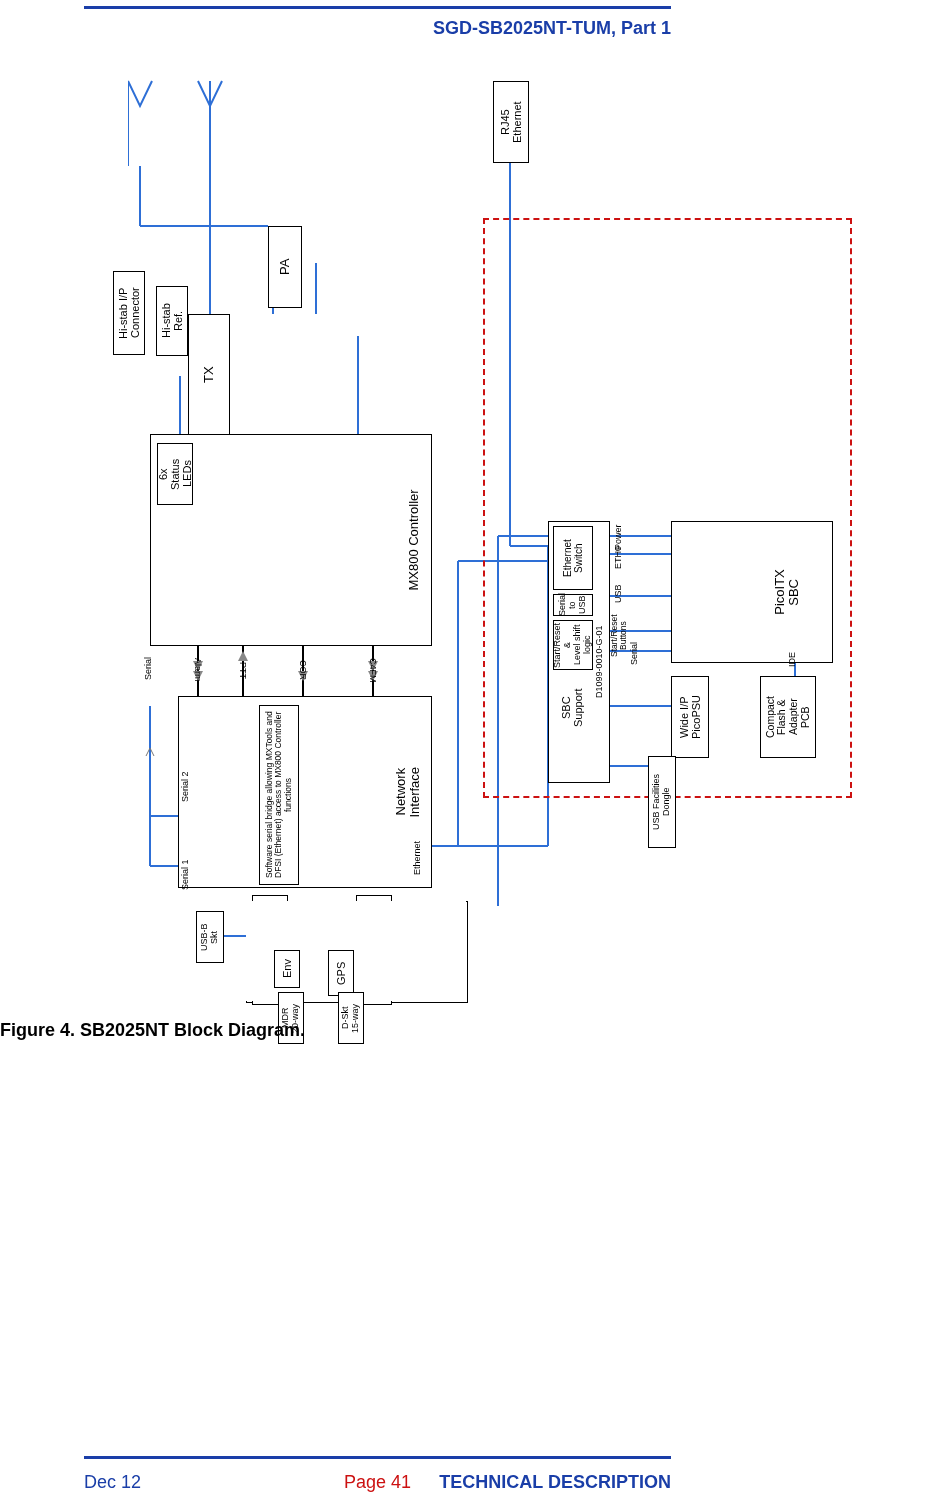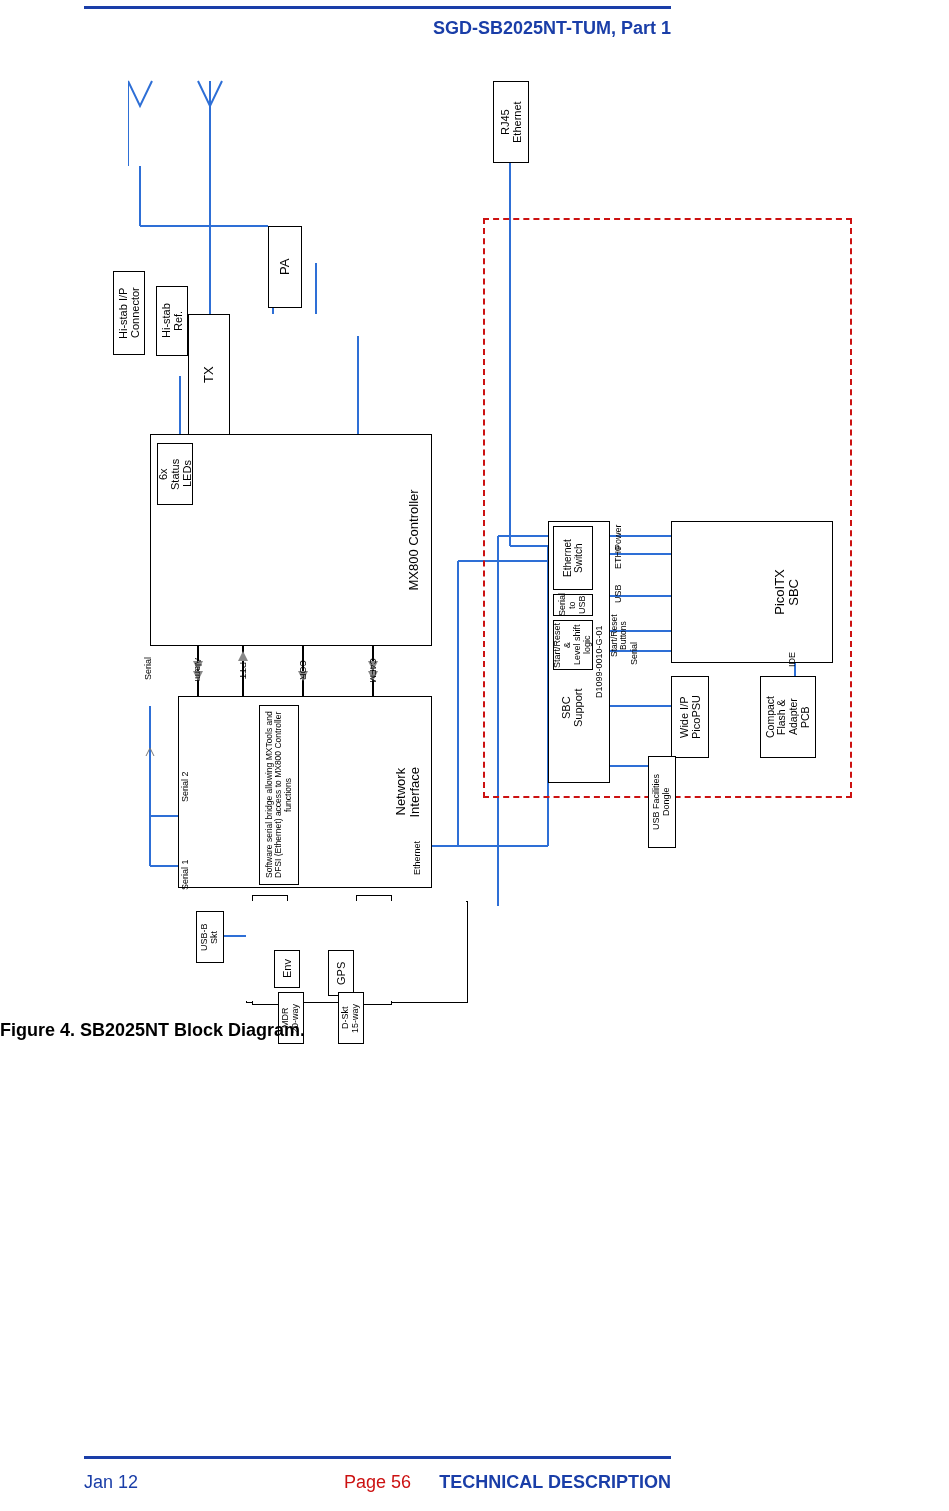--- a/index.html
+++ b/index.html
@@ -256,17 +256,17 @@
 
   <div class="node box xsm rot" style="left:520px;top:700px;width:26px;height:90px">
         <span>USB Facilities<br>Dongle</span>
       </div>
 
 </div>
 
 <div class="caption">Figure 4.  SB2025NT Block Diagram.</div>
 
 <div class="hr-bot"></div>
-<div class="ftr-left">Jan 12</div>
-<div class="ftr-mid">Page 56</div>
+<div class="ftr-left">Dec 12</div>
+<div class="ftr-mid">Page 41</div>
 <div class="ftr-right">TECHNICAL DESCRIPTION</div>
 
 </div>
 
 </body></html>

